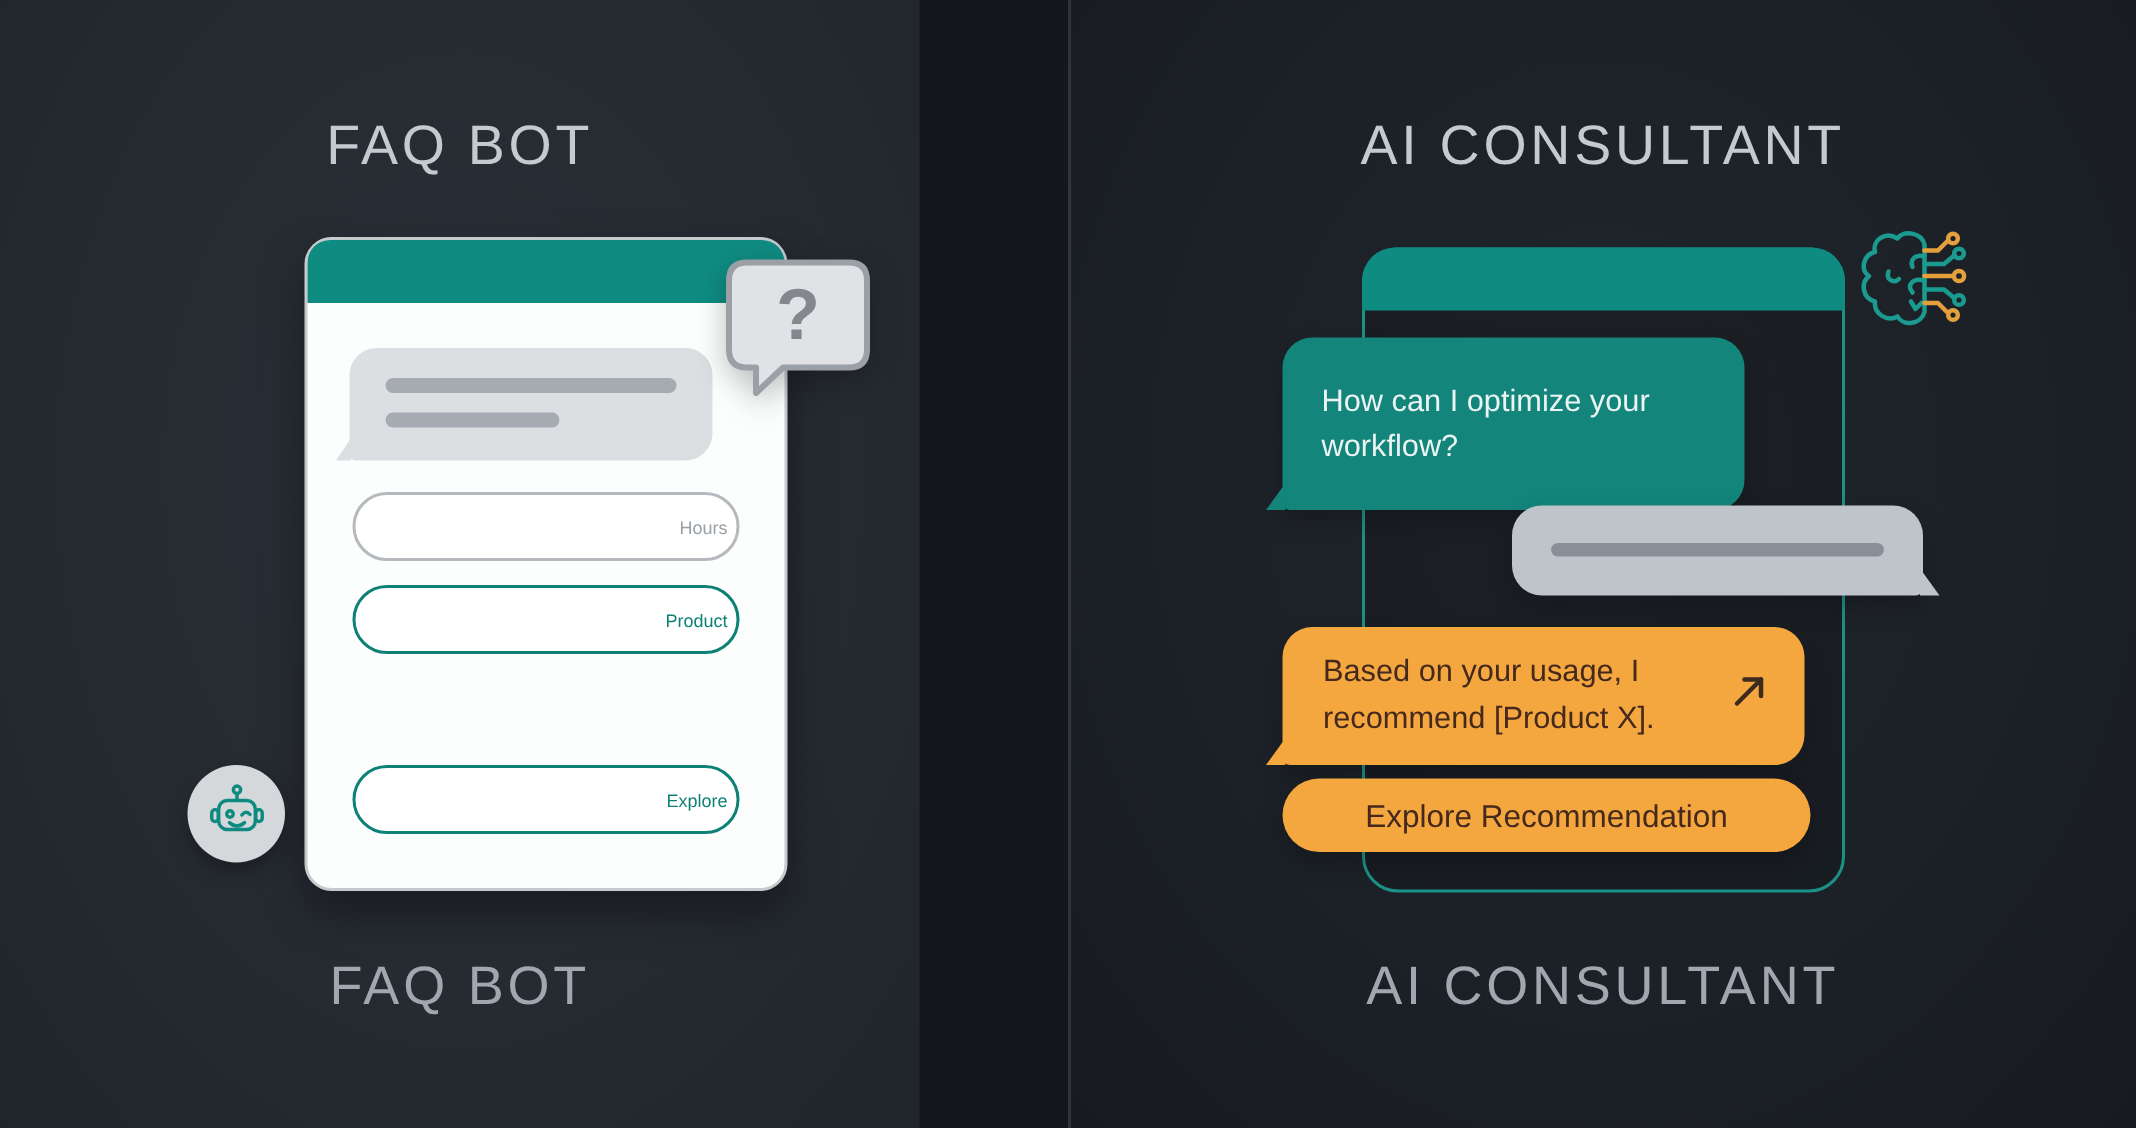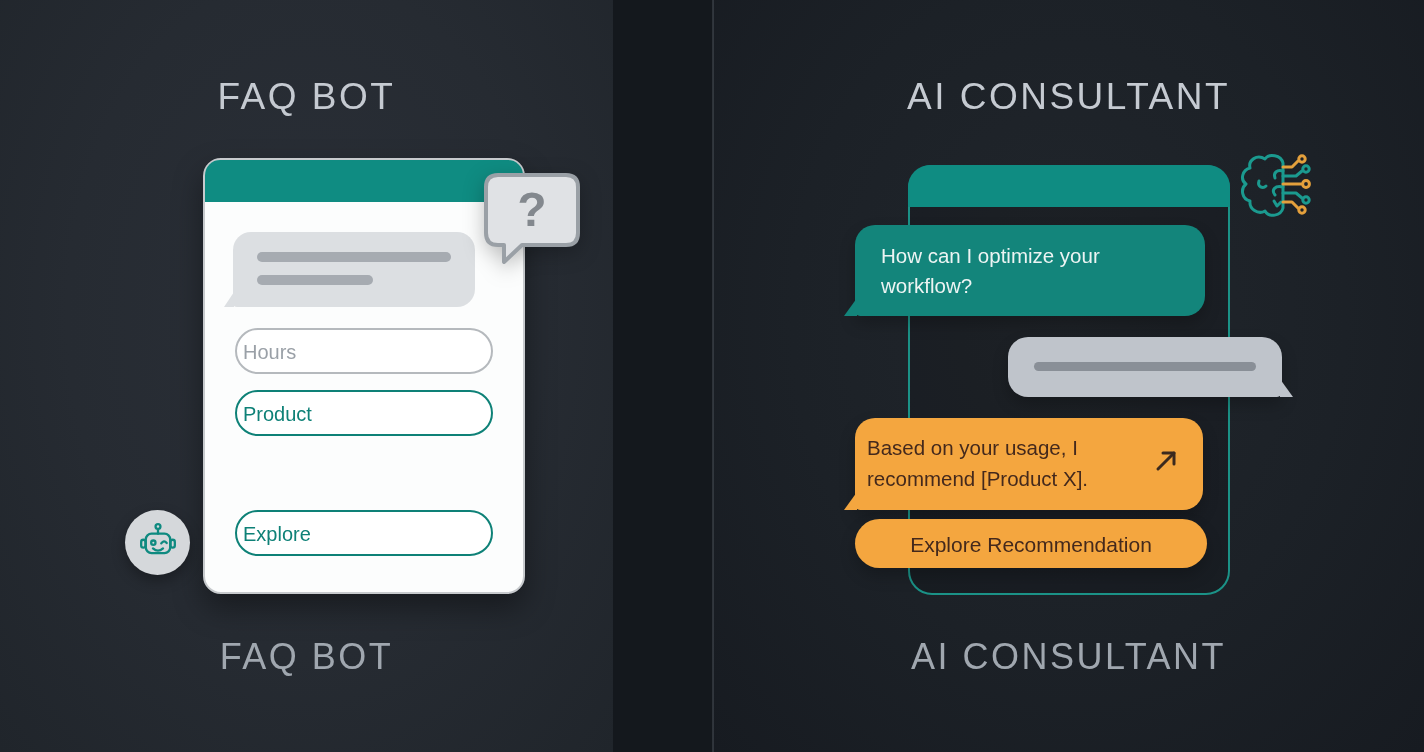--- a/index.html
+++ b/index.html
@@ -36,21 +36,21 @@
   .faq-bubble{
     position:absolute;left:28px;top:72px;width:242px;height:75px;
     background:#dcdfe2;border-radius:18px 18px 18px 4px;--tc:#dcdfe2;
   }
   .ph-line{position:absolute;border-radius:5px;background:#a6abb1;height:10px;}
   .faq-bubble .l1{left:24px;top:20px;width:194px;}
   .faq-bubble .l2{left:24px;top:43px;width:116px;}
 
   .pill-btn{
     position:absolute;left:30px;width:258px;height:46px;border-radius:23px;
-    background:#ffffff;font-size:20px;text-align:left;line-height:42px;
+    background:#ffffff;font-size:12px;text-align:right;line-height:42px;
     box-sizing:border-box;cursor:pointer;
   }
   .pill-btn.muted{border:2px solid #b5b9bd;color:#9aa0a7;}
   .pill-btn.accent{border:2.5px solid #0e8177;color:#0e8177;font-weight:500;}
   .btn-hours{top:168px;}
   .btn-pricing{top:230px;}
   .btn-faqs{top:290px;}
   .btn-contact{top:350px;}
 
   .question-bubble{position:absolute;left:483px;top:172px;width:98px;height:94px;
@@ -69,33 +69,33 @@
     box-sizing:border-box;
   }
   .phone-header{
     position:absolute;left:-2px;top:-2px;right:-2px;height:42px;
     background:#0F8C82;border-radius:22px 22px 0 0;
   }
   .brain-icon{position:absolute;left:524px;top:150px;}
 
   .chat-bubble{position:absolute;box-shadow:0 8px 16px rgba(0,0,0,0.22);}
   .bubble-teal{
-    left:142px;top:225px;width:350px;min-height:86px;box-sizing:border-box;
+    left:142px;top:225px;width:308px;min-height:86px;box-sizing:border-box;
     background:#13857B;--tc:#13857B;border-radius:20px 20px 20px 5px;
-    color:#ecf4f3;font-size:20.5px;line-height:1.45;padding:16px 26px;
+    color:#ecf4f3;font-size:20.5px;line-height:1.45;padding:28px 26px;
   }
   .bubble-gray{
     left:295px;top:337px;width:274px;height:60px;
     background:#bfc4cb;--tc:#bfc4cb;border-radius:20px 20px 5px 20px;
   }
   .bubble-gray .g-line{left:26px;right:26px;top:25px;position:absolute;height:9px;border-radius:5px;background:#898f97;}
   .bubble-orange{
     left:142px;top:418px;width:348px;min-height:87px;box-sizing:border-box;
     background:#F4A63F;--tc:#F4A63F;border-radius:20px 20px 20px 5px;
-    color:#44291c;font-size:20.5px;line-height:1.5;padding:15px 12px;
+    color:#44291c;font-size:20.5px;line-height:1.5;padding:15px 27px;
   }
   .bubble-orange .msg{display:block;width:276px;}
   .arrow-icon{position:absolute;right:24px;top:30px;}
 
   .cta-btn{
     position:absolute;left:142px;top:519px;width:352px;height:49px;border-radius:25px;
     background:#F4A63F;border:none;color:#44291c;font-size:21px;font-weight:500;
     line-height:49px;cursor:pointer;font-family:inherit;
     box-shadow:0 8px 16px rgba(0,0,0,0.22);
   }

